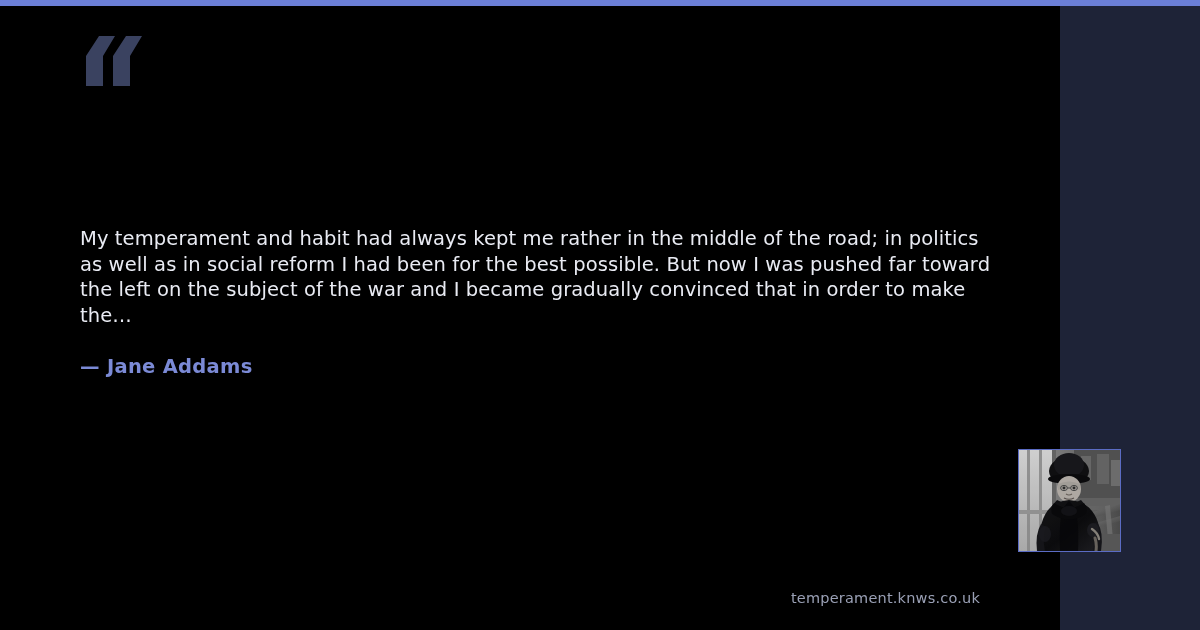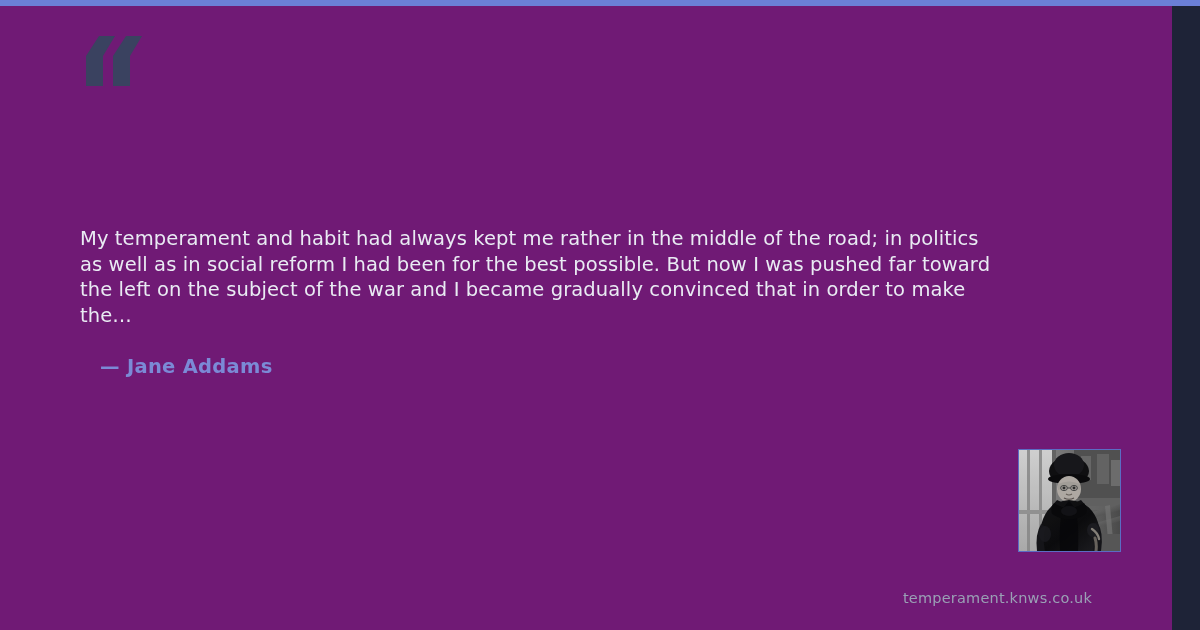--- a/index.html
+++ b/index.html
@@ -11,23 +11,23 @@
     height: 630px;
     overflow: hidden;
     font-family: "DejaVu Sans", "Liberation Sans", sans-serif;
     background: #1e2337;
     position: relative;
   }
 
   .card {
     position: absolute;
     top: 0; left: 0;
-    width: 1172px;
+    width: 1060px;
     height: 630px;
-    background: #701a75;
+    background: #000000;
   }
 
   .accent-bar {
     position: absolute;
     top: 0; left: 0;
     width: 1200px;
     height: 6px;
     background: #6b7fd7;
   }
 
@@ -59,21 +59,20 @@
 
   .attribution {
     position: absolute;
     left: 80px;
     top: 355px;
     font-size: 19.5px;
     font-weight: 700;
     color: #7b8ad6;
     letter-spacing: 0.3px;
     white-space: nowrap;
-    margin-left: 20px;
   }
 
   .portrait-frame {
     position: absolute;
     left: 1019px;
     top: 450px;
     width: 101px;
     height: 101px;
     box-shadow: 0 0 0 1px #5b6cc4;
     overflow: hidden;

